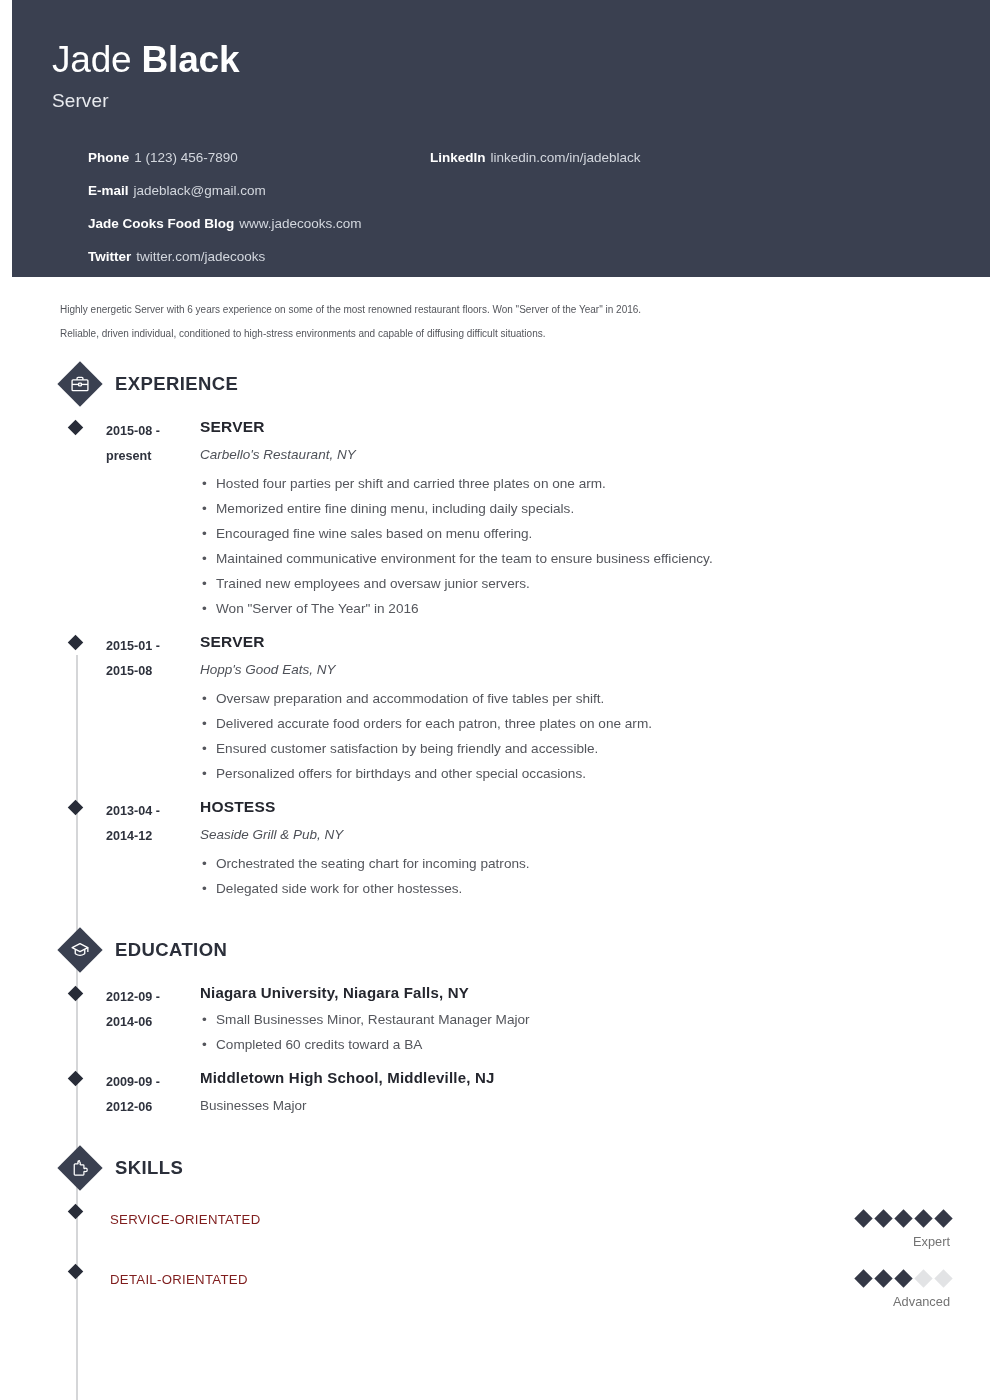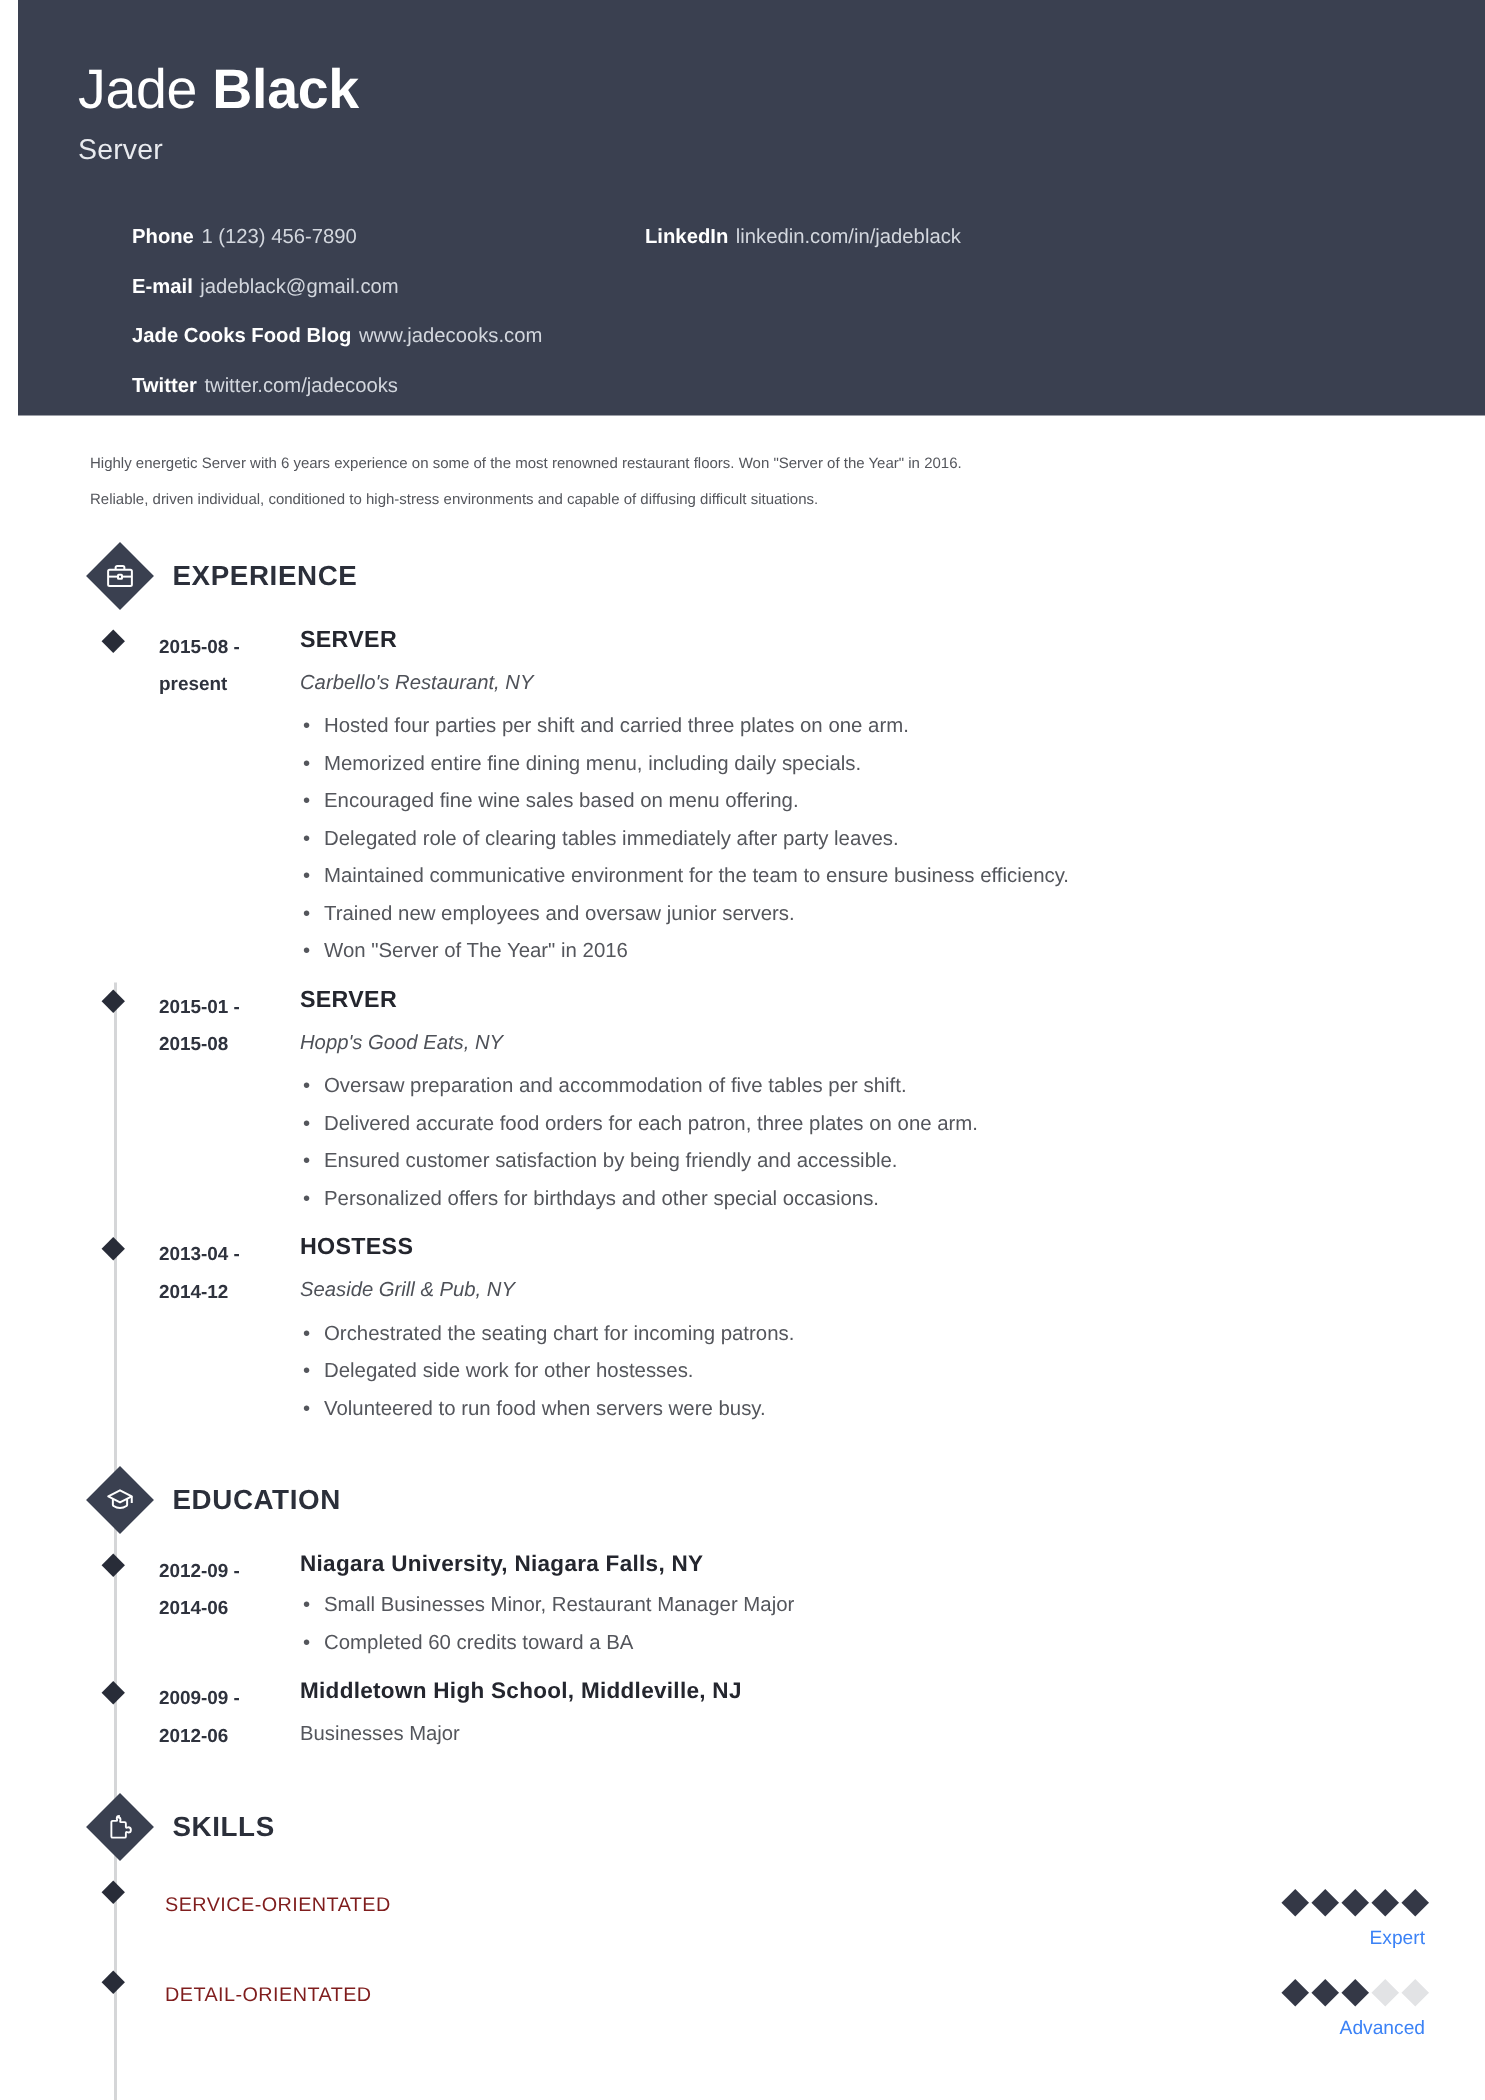--- a/index.html
+++ b/index.html
@@ -231,21 +231,21 @@
     align-items: center;
   }
   .rd {
     width: 13px; height: 13px;
     background: #e2e3e5;
     transform: rotate(45deg);
   }
   .rd.on { background: #343846; }
   .rate-label {
     font-size: 12.8px;
-    color: #3b82f6;
+    color: #737373;
     margin-top: 9px;
     line-height: 16px;
   }
 </style>
 </head>
 <body>
 
 <div class="page">
 
   <div class="header">
@@ -307,21 +307,20 @@
           <div>2015-08 -</div>
           <div>present</div>
         </div>
         <div class="entry-body">
           <div class="entry-title">SERVER</div>
           <div class="entry-sub">Carbello's Restaurant, NY</div>
           <ul class="points">
             <li>Hosted four parties per shift and carried three plates on one arm.</li>
             <li>Memorized entire fine dining menu, including daily specials.</li>
             <li>Encouraged fine wine sales based on menu offering.</li>
-            <li>Delegated role of clearing tables immediately after party leaves.</li>
             <li>Maintained communicative environment for the team to ensure business efficiency.</li>
             <li>Trained new employees and oversaw junior servers.</li>
             <li>Won "Server of The Year" in 2016</li>
           </ul>
         </div>
       </div>
 
       <div class="entry">
         <span class="bullet-dia"></span>
         <div class="entry-date">
@@ -345,21 +344,20 @@
         <div class="entry-date">
           <div>2013-04 -</div>
           <div>2014-12</div>
         </div>
         <div class="entry-body">
           <div class="entry-title">HOSTESS</div>
           <div class="entry-sub">Seaside Grill &amp; Pub, NY</div>
           <ul class="points">
             <li>Orchestrated the seating chart for incoming patrons.</li>
             <li>Delegated side work for other hostesses.</li>
-            <li>Volunteered to run food when servers were busy.</li>
           </ul>
         </div>
       </div>
     </div>
 
     <div class="section sec-education">
       <div class="section-head">
         <span class="sec-icon">
           <span class="dia"></span>
           <svg viewBox="0 0 24 24" fill="none" stroke="#ffffff" stroke-width="1.6" stroke-linejoin="round">

